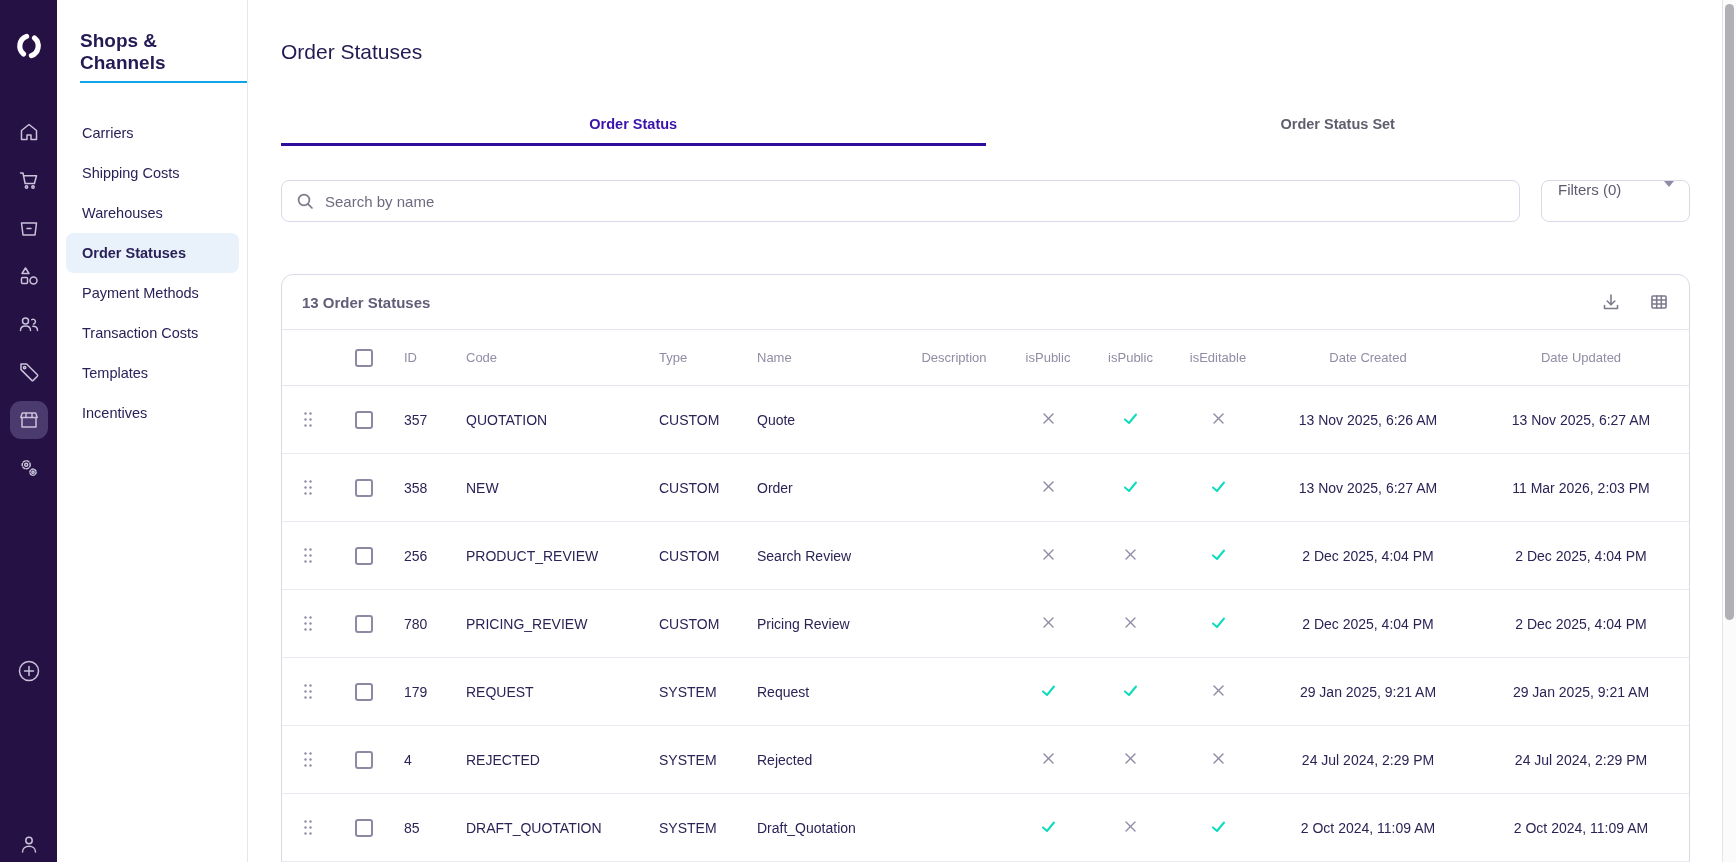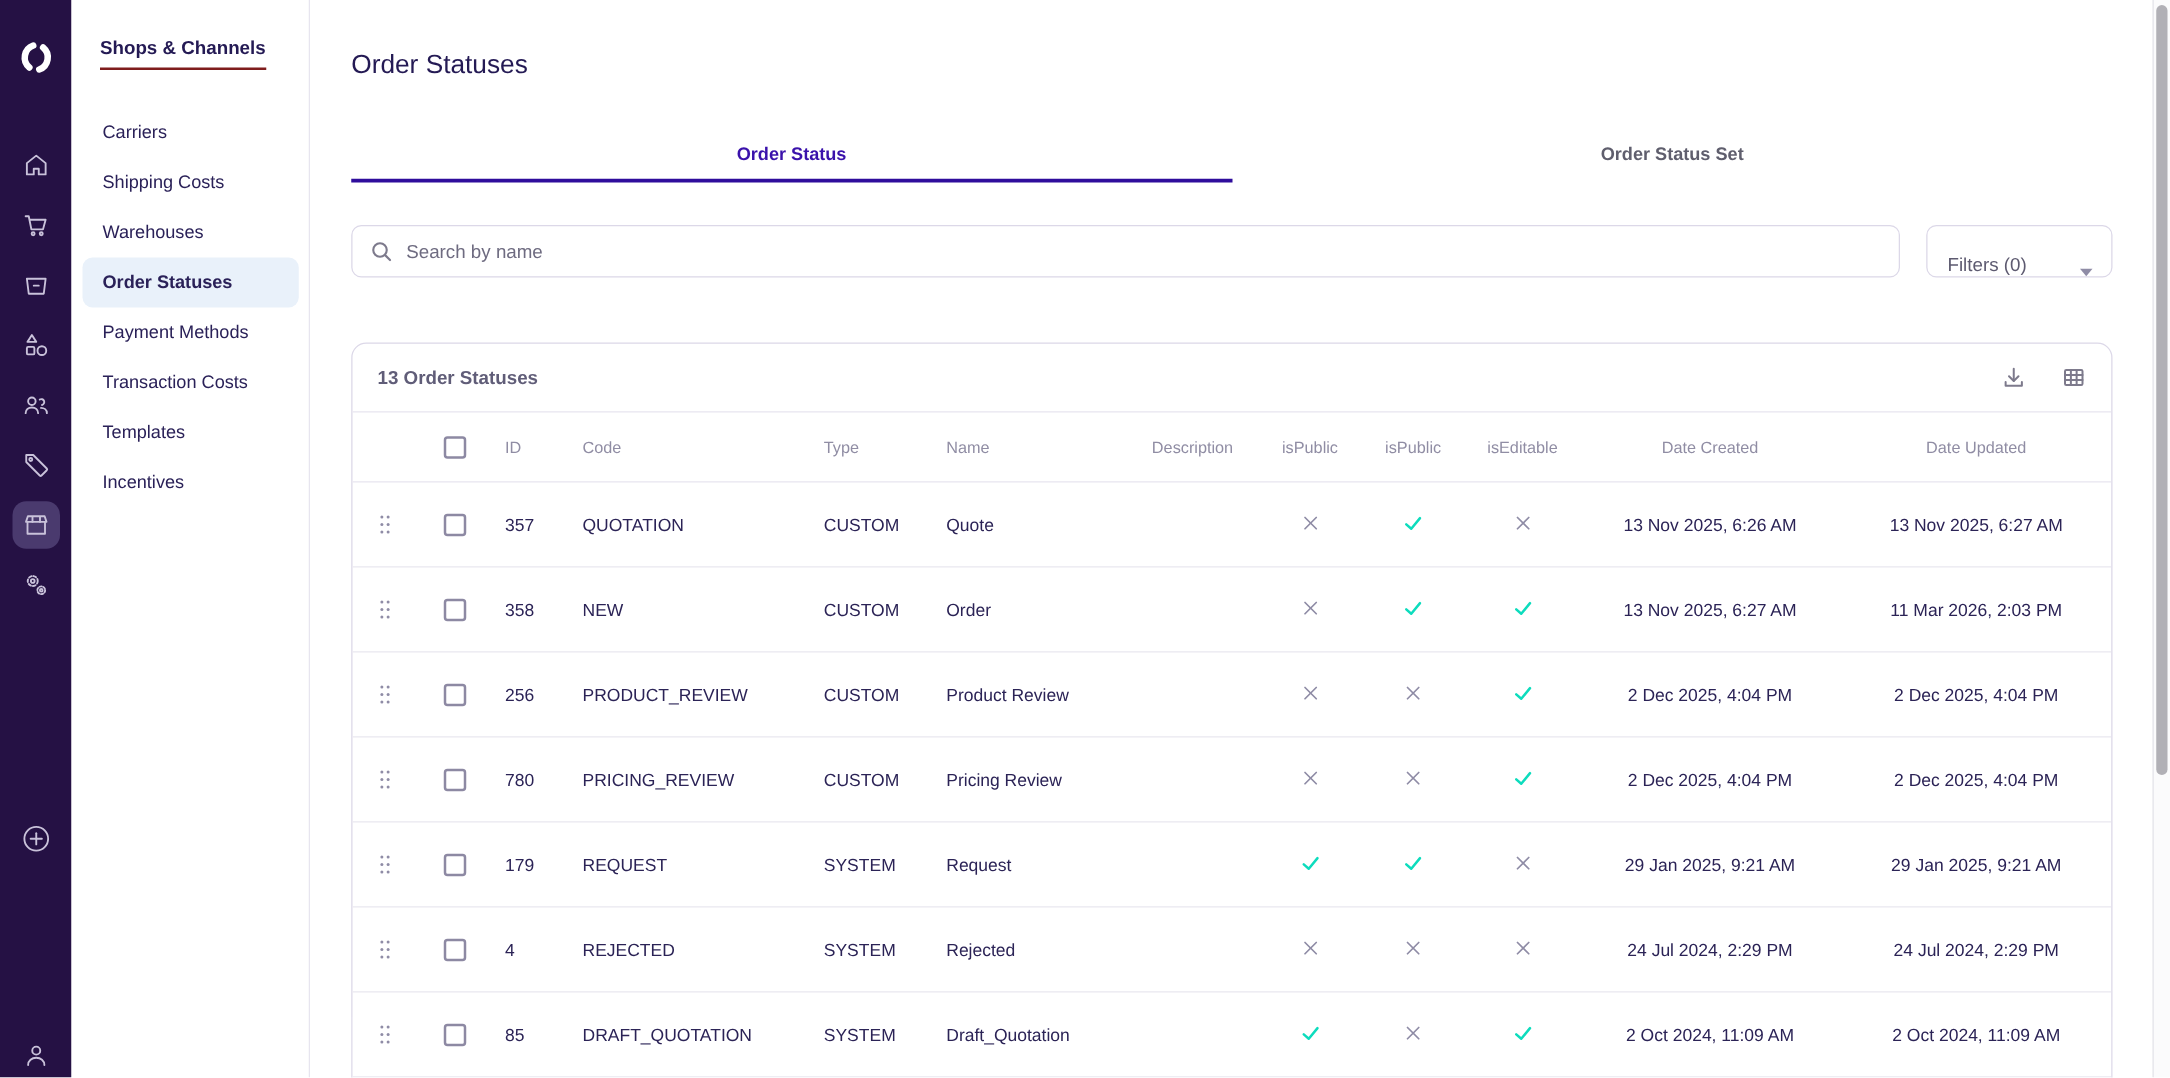--- a/index.html
+++ b/index.html
@@ -12,38 +12,38 @@
   .icon-rail{width:57px;flex-shrink:0;background:#251144;display:flex;flex-direction:column;align-items:center;}
   .rail-logo{margin-top:26px;width:40px;height:40px;}
   .rail-icons{margin-top:54px;display:flex;flex-direction:column;align-items:center;}
   .rail-icon{width:24px;height:24px;margin-bottom:24px;display:flex;align-items:center;justify-content:center;}
   .rail-icon svg{stroke:#c9c2da;fill:none;stroke-width:1.5;stroke-linecap:round;stroke-linejoin:round;}
   .rail-icon.active-wrap{width:38px;height:38px;background:#4a3a6e;border-radius:11px;margin-top:-7px;margin-bottom:17px;}
   .rail-plus{margin-top:155px;}
   .rail-bottom{margin-top:auto;margin-bottom:6px;}
   
   .subnav{width:191px;flex-shrink:0;border-right:1px solid #e7e5ef;padding-top:30px;box-sizing:border-box;}
-  .subnav-title{margin-left:23px;display:inline-block;font-size:15px;font-weight:bold;color:#241a54;border-bottom:2px solid #7f1d1d;padding-bottom:7px;}
+  .subnav-title{margin-left:23px;display:inline-block;font-size:19px;font-weight:bold;color:#241a54;border-bottom:2px solid #0ea5e9;padding-bottom:7px;}
   .nav-list{margin-top:30px;}
   .nav-item{height:40px;display:flex;align-items:center;padding-left:16px;margin:0 8px 0 9px;font-size:14.5px;color:#2a2158;border-radius:8px;cursor:pointer;}
   .nav-item.active{background:#e9f1fa;font-weight:bold;}
   
   .main{flex:1;padding:0 46px 0 33px;box-sizing:border-box;position:relative;}
   .page-head{margin-top:40px;display:flex;justify-content:space-between;align-items:center;}
   .page-title{font-size:21px;color:#241a54;}
   .primary-btn{height:38px;padding:0 22px;border:none;border-radius:19px;background:#2f0d9c;color:#fff;font-size:14px;font-weight:bold;font-family:"Liberation Sans",sans-serif;cursor:pointer;}
   .tabs{margin-top:37px;height:45px;display:flex;}
   .tab{flex:1;display:flex;align-items:center;justify-content:center;font-size:14.5px;font-weight:bold;color:#5f5e6d;position:relative;cursor:pointer;}
   .tab.active{color:#3a12ab;}
   .tab.active::after{content:"";position:absolute;left:0;right:0;bottom:0;height:3px;background:#2f0d9c;}
   .filter-row{margin-top:34px;display:flex;gap:21px;}
   .search-box{flex:1;height:42px;border:1px solid #dcd8e8;border-radius:8px;display:flex;align-items:center;padding-left:14px;gap:9px;box-sizing:border-box;}
   .search-box input{border:none;outline:none;flex:1;font-size:15px;color:#2b2356;font-family:"Liberation Sans",sans-serif;background:transparent;}
   .search-box input::placeholder{color:#6e6b80;}
-  .filters-box{width:149px;height:42px;border:1px solid #dcd8e8;border-radius:8px;display:flex;align-items:flex-end;justify-content:space-between;padding:0 15px 0 16px;box-sizing:border-box;color:#5d5a70;font-size:15px;cursor:pointer;}
+  .filters-box{width:149px;height:42px;border:1px solid #dcd8e8;border-radius:8px;display:flex;align-items:flex-start;justify-content:space-between;padding:0 15px 0 16px;box-sizing:border-box;color:#5d5a70;font-size:15px;cursor:pointer;}
   .caret{width:0;height:0;border-left:5px solid transparent;border-right:5px solid transparent;border-top:6px solid #8f8ca6;}
   
   .card{margin-top:52px;border:1px solid #dcd8e8;border-radius:12px;height:640px;overflow:hidden;background:#fff;}
   .card-head{height:55px;display:flex;align-items:center;padding:0 20px;border-bottom:1px solid #e7e5ef;box-sizing:border-box;}
   .card-count{font-size:15px;font-weight:bold;color:#605d78;}
   .card-actions{margin-left:auto;display:flex;gap:28px;align-items:center;}
   .card-actions svg{stroke:#7d7a8c;fill:none;stroke-width:1.6;stroke-linecap:round;stroke-linejoin:round;cursor:pointer;}
   .grid-row{display:grid;grid-template-columns:52px 60px 62px 193px 98px 153px 108px 80px 85px 90px 210px 1fr;align-items:center;}
   .thead{height:55px;border-bottom:1px solid #e7e5ef;color:#908da4;font-size:13px;}
   .trow{height:67px;border-bottom:1px solid #e9e7f0;font-size:14px;color:#2b2356;}
@@ -314,21 +314,21 @@
               <circle cx="2.5" cy="14.5" r="1.2"></circle>
               <circle cx="7.5" cy="14.5" r="1.2"></circle>
             </svg>
     </div>
     <div>
             <div class="checkbox"></div>
           </div>
     <div class="cell-left">256</div>
     <div class="cell-left">PRODUCT_REVIEW</div>
     <div class="cell-left">CUSTOM</div>
-    <div class="cell-left">Product Review</div>
+    <div class="cell-left">Search Review</div>
     <div class="cell-center"></div>
     <div class="cell-center"><svg viewBox="0 0 17 17" width="17" height="17" fill="none" stroke="#8f8ca6" stroke-width="1.4" stroke-linecap="round">
               <path d="M4 4 L13 13"></path>
               <path d="M13 4 L4 13"></path>
             </svg></div>
     <div class="cell-center"><svg viewBox="0 0 17 17" width="17" height="17" fill="none" stroke="#8f8ca6" stroke-width="1.4" stroke-linecap="round">
               <path d="M4 4 L13 13"></path>
               <path d="M13 4 L4 13"></path>
             </svg></div>
     <div class="cell-center"><svg viewBox="0 0 17 17" width="17" height="17" fill="none" stroke="#0ddcbd" stroke-width="2" stroke-linecap="round" stroke-linejoin="round">

